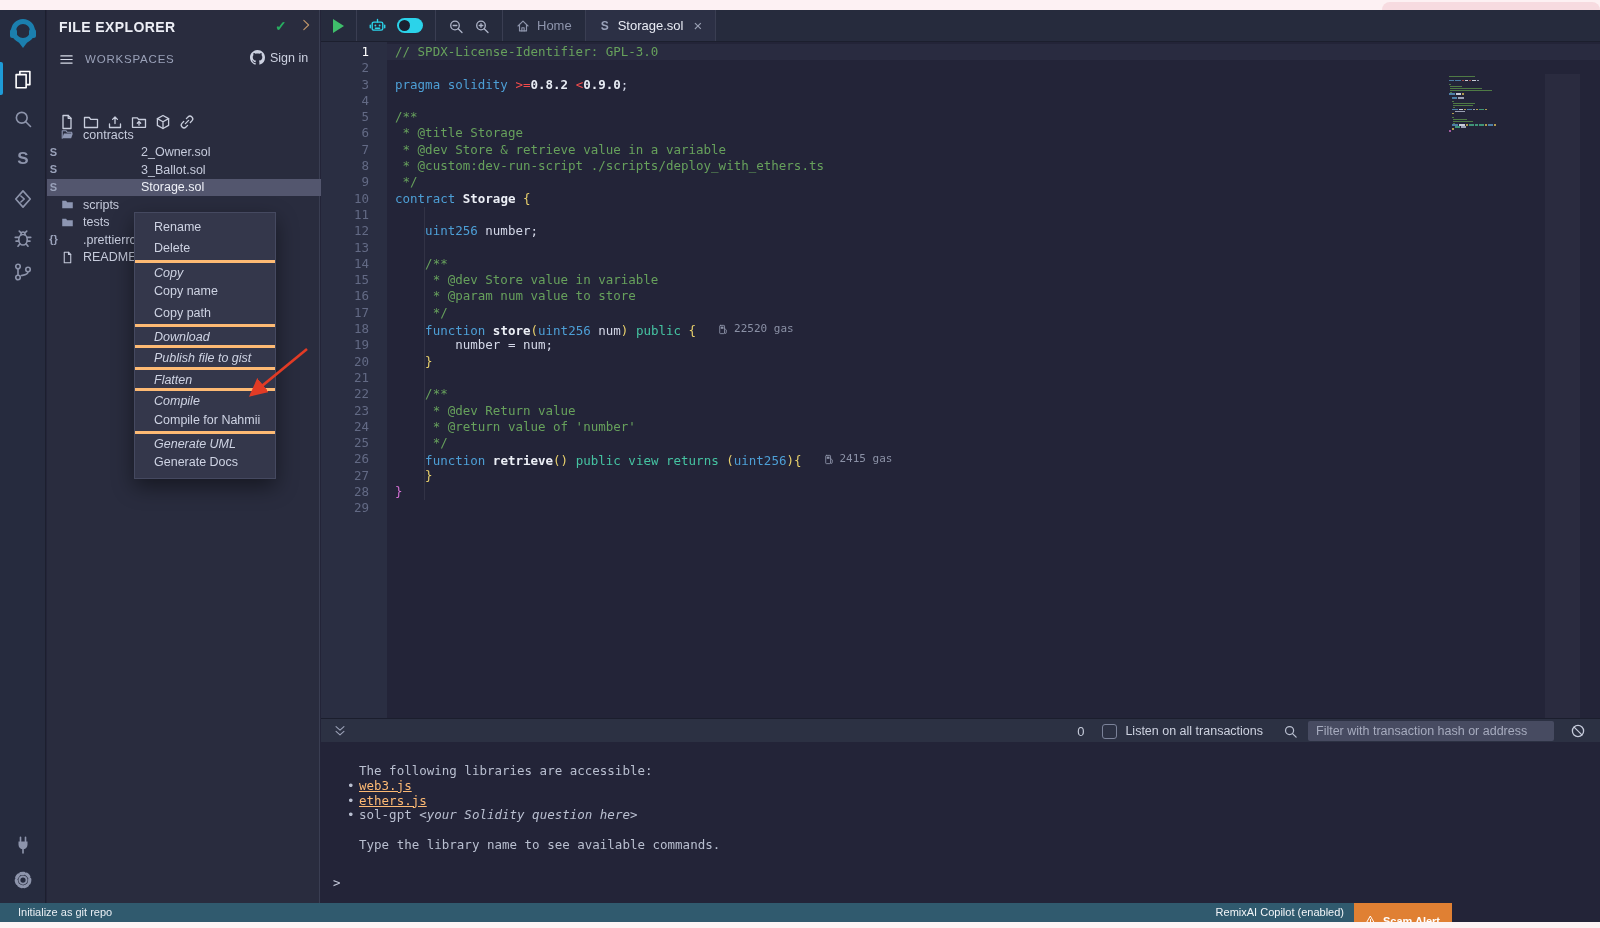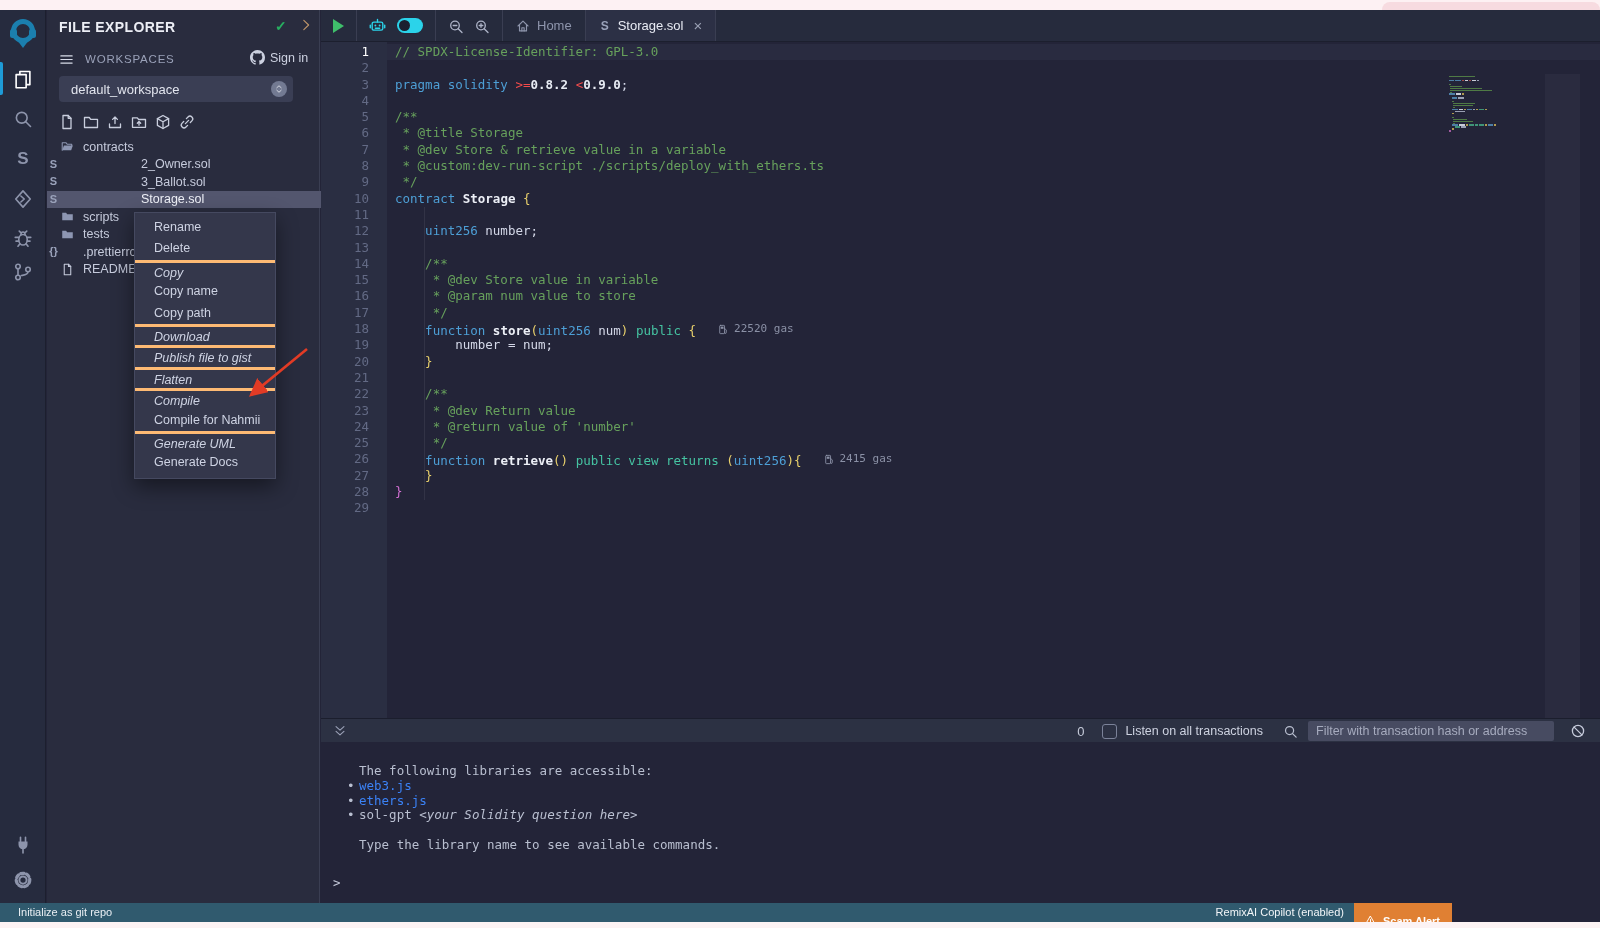--- a/index.html
+++ b/index.html
@@ -38,21 +38,21 @@
   #signin span.lbl { font-size:12.5px; }
   #ws-select { left:12px; top:66px; width:234px; height:26px; background:#3a3e54; border-radius:4px; cursor:pointer; }
   #ws-select .name { position:absolute; left:12px; top:6px; font-size:13px; color:#e2e5ee; }
   #ws-select .spin { position:absolute; right:6px; top:5px; width:16px; height:16px; border-radius:8px;
     background:#737a92; color:#e9ebf2; display:flex; align-items:center; justify-content:center; }
   #ws-select .spin svg { width:10px; height:10px; }
   #fe-actions { left:12px; top:104px; height:20px; display:flex; gap:7px; }
   #fe-actions .act { width:17px; height:18px; color:#c9cedd; cursor:pointer; }
   #fe-actions .act svg { width:16px; height:16px; }
 
-  #tree { left:0; top:128px; width:329px; }
+  #tree { left:0; top:116px; width:329px; }
   .trow { position:relative; height:17.5px; display:flex; align-items:center; font-size:12.5px;
     color:#c6cbdc; cursor:pointer; white-space:nowrap; }
   .trow .icw { position:absolute; display:inline-flex; }
   .trow .icw svg { width:13px; height:13px; }
   .trow .tglyph { font-size:11px; width:13px; line-height:13px; font-weight:bold; color:#9aa2ba; }
   .trow.d0 .icw { left:14px; } .trow.d0 .lbl { position:absolute; left:36px; } .trow.d1 .lbl { position:absolute; left:46px;margin-left:48px; }
   .trow.selected { background:#53566e; } .trow.selected .lbl { color:#eef0f7; }
   .trow .fold { color:#8d96b2; }
 
   
@@ -117,21 +117,21 @@
   #term-search { width:15px; height:15px; color:#b9bfd0; margin-right:10px; }
   #filter-input { width:246px; height:20px; background:#474b61; border:none; border-radius:2px;
     font-size:12.5px; color:#dfe3ee; padding:0 8px; font-family:"Liberation Sans",sans-serif; }
   #filter-input::placeholder { color:#a6abbe; }
   #block-icon { width:16px; height:16px; color:#c6cbdb; margin-left:16px; cursor:pointer; }
   #term-content { left:0; top:732px; width:1279px; height:161px; font-family:"DejaVu Sans Mono",monospace;
     font-size:12.5px; line-height:14.8px; color:#b9bfd0; }
   #term-lines { position:absolute; left:38px; top:22px; }
   .tl { height:14.8px; white-space:pre; position:relative; }
   .tl .blt { position:absolute; left:-12px; }
-  .tl a { color:#3b82f6; cursor:pointer; }
+  .tl a { color:#fdba74; text-decoration:underline; cursor:pointer; }
   .tl .ital { font-style:italic; }
   #term-prompt { position:absolute; left:12px; top:134px; color:#c3c8d8; }
 
   
   #statusbar { left:0; top:903px; width:1452px; height:19px; background:#305a6e; color:#e9eef3; font-size:11px; }
   #sb-left { position:absolute; left:18px; top:3px; cursor:pointer; }
   #sb-tip { position:absolute; left:515px; top:0; height:19px; display:flex; align-items:center; gap:6px; }
   #sb-tip .icw { width:11px; height:13px; color:#35d07f; }
   #sb-tip b { color:#ffffff; }
   #sb-tip span.txt { color:#dce6eb; }
@@ -243,28 +243,20 @@
         </span>
       <div id="ws-label">WORKSPACES</div>
       <div id="signin">
         <span class="icw">
             <svg viewBox="0 0 16 16" fill="none" stroke="currentColor" stroke-width="1.3" stroke-linecap="round" stroke-linejoin="round">
               <path fill="currentColor" stroke="none" d="M8 0C3.58 0 0 3.58 0 8c0 3.54 2.29 6.53 5.47 7.59.4.07.55-.17.55-.38 0-.19-.01-.82-.01-1.49-2.01.37-2.53-.49-2.69-.94-.09-.23-.48-.94-.82-1.13-.28-.15-.68-.52-.01-.53.63-.01 1.08.58 1.23.82.72 1.21 1.87.87 2.33.66.07-.52.28-.87.51-1.07-1.78-.2-3.64-.89-3.64-3.95 0-.87.31-1.59.82-2.15-.08-.2-.36-1.02.08-2.12 0 0 .67-.21 2.2.82.64-.18 1.32-.27 2-.27s1.36.09 2 .27c1.53-1.04 2.2-.82 2.2-.82.44 1.1.16 1.92.08 2.12.51.56.82 1.27.82 2.15 0 3.07-1.87 3.75-3.65 3.95.29.25.54.73.54 1.48 0 1.07-.01 1.93-.01 2.2 0 .21.15.46.55.38A8.01 8.01 0 0 0 16 8c0-4.42-3.58-8-8-8z"></path>
             </svg>
           </span>
         <span class="lbl">Sign in</span>
       </div>
-    </div>
-    <div id="ws-select" class="abs">
-      <div class="name">default_workspace</div>
-      <div class="spin">
-          <svg viewBox="0 0 16 16" fill="none" stroke="currentColor" stroke-width="1.3" stroke-linecap="round" stroke-linejoin="round">
-            <path d="M4.5 6L8 2.8 11.5 6M4.5 10L8 13.2 11.5 10"></path>
-          </svg>
-        </div>
     </div>
     <div id="fe-actions" class="abs">
         <div class="act"><span class="icw ">
             <svg viewBox="0 0 16 16" fill="none" stroke="currentColor" stroke-width="1.3" stroke-linecap="round" stroke-linejoin="round">
               <path d="M4 1.5h5.2l2.8 2.8v10.2H4z"></path>
               <path d="M9.2 1.5v2.8H12"></path>
             </svg>
           </span></div>
         <div class="act"><span class="icw ">
             <svg viewBox="0 0 16 16" fill="none" stroke="currentColor" stroke-width="1.3" stroke-linecap="round" stroke-linejoin="round">

